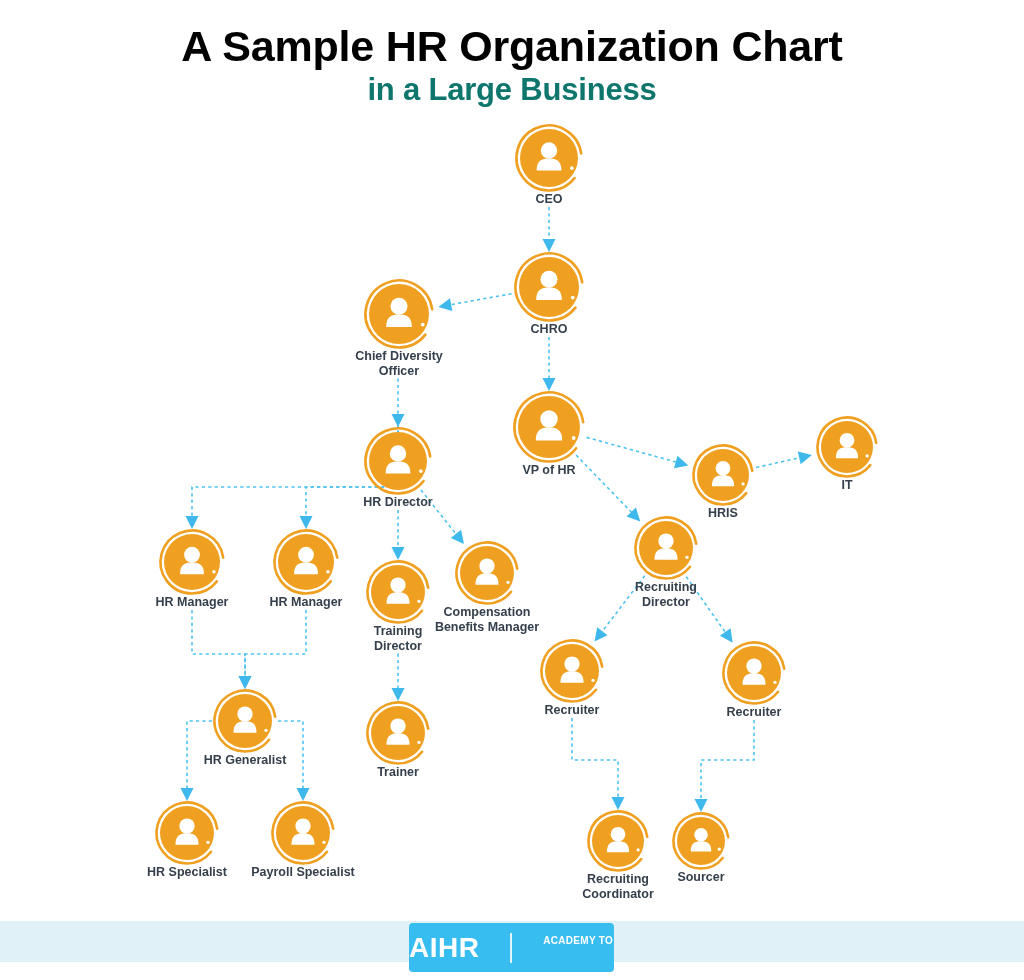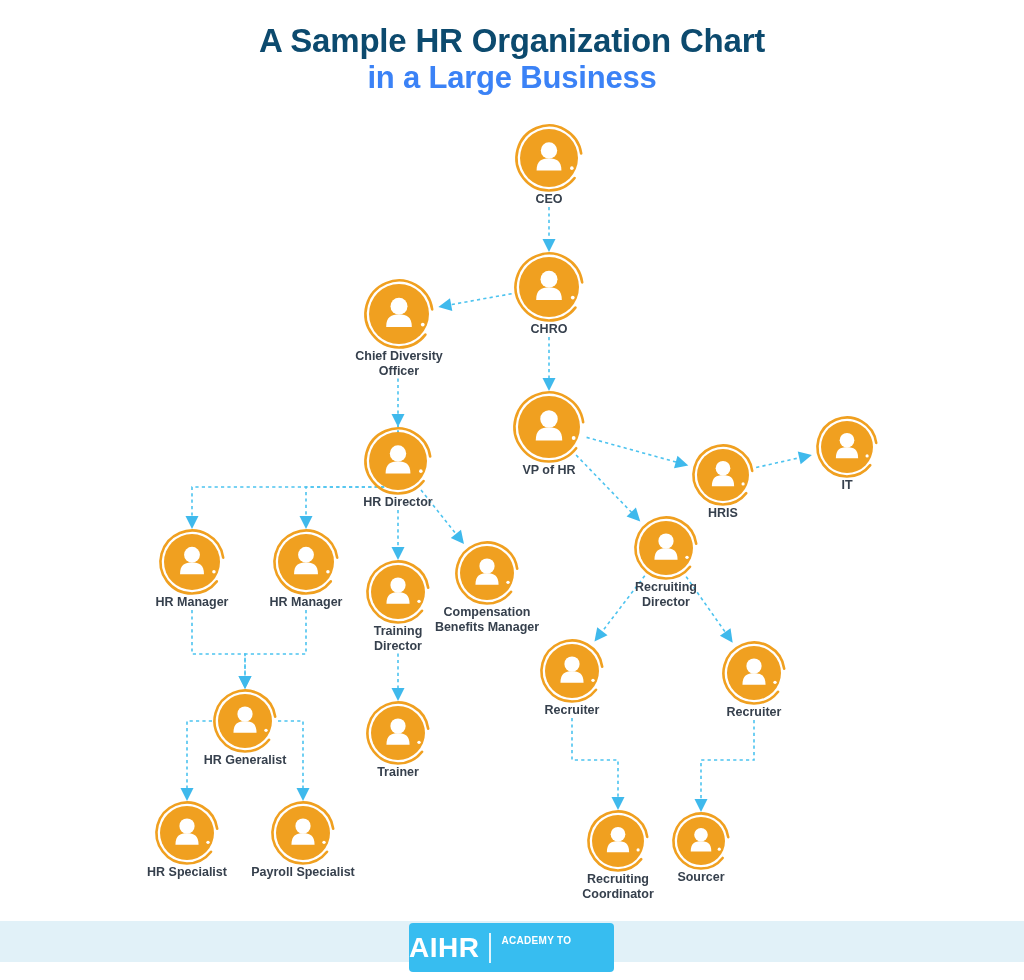--- a/index.html
+++ b/index.html
@@ -25,30 +25,30 @@
   .title-wrap {
     position: absolute;
     top: 22px;
     left: 0;
     width: 1024px;
     text-align: center;
     line-height: 1.16;
   }
   .title-line1 {
     display: block;
-    font-size: 33px;
-    font-weight: bold;
-    color: #0c4a6e;
+    font-size: 43px;
+    font-weight: bold;
+    color: #000000;
     letter-spacing: -0.2px;
   }
   .title-line2 {
     display: block;
     font-size: 31px;
     font-weight: bold;
-    color: #3b82f6;
+    color: #0f766e;
     letter-spacing: -0.2px;
   }
 
   
   #chart-svg {
     position: absolute;
     top: 0;
     left: 0;
     width: 1024px;
     height: 980px;
@@ -92,21 +92,21 @@
   .logo {
     position: absolute;
     left: 409px;
     top: 923px;
     width: 205px;
     height: 49px;
     background: #37bdf0;
     border-radius: 4px;
     display: flex;
     align-items: center;
-    justify-content: flex-start;
+    justify-content: space-between;
     gap: 10px;
   }
   .logo-mark {
     font-size: 28px;
     font-weight: bold;
     color: #ffffff;
     letter-spacing: 0.5px;
     line-height: 1;
   }
   .logo-divider {

